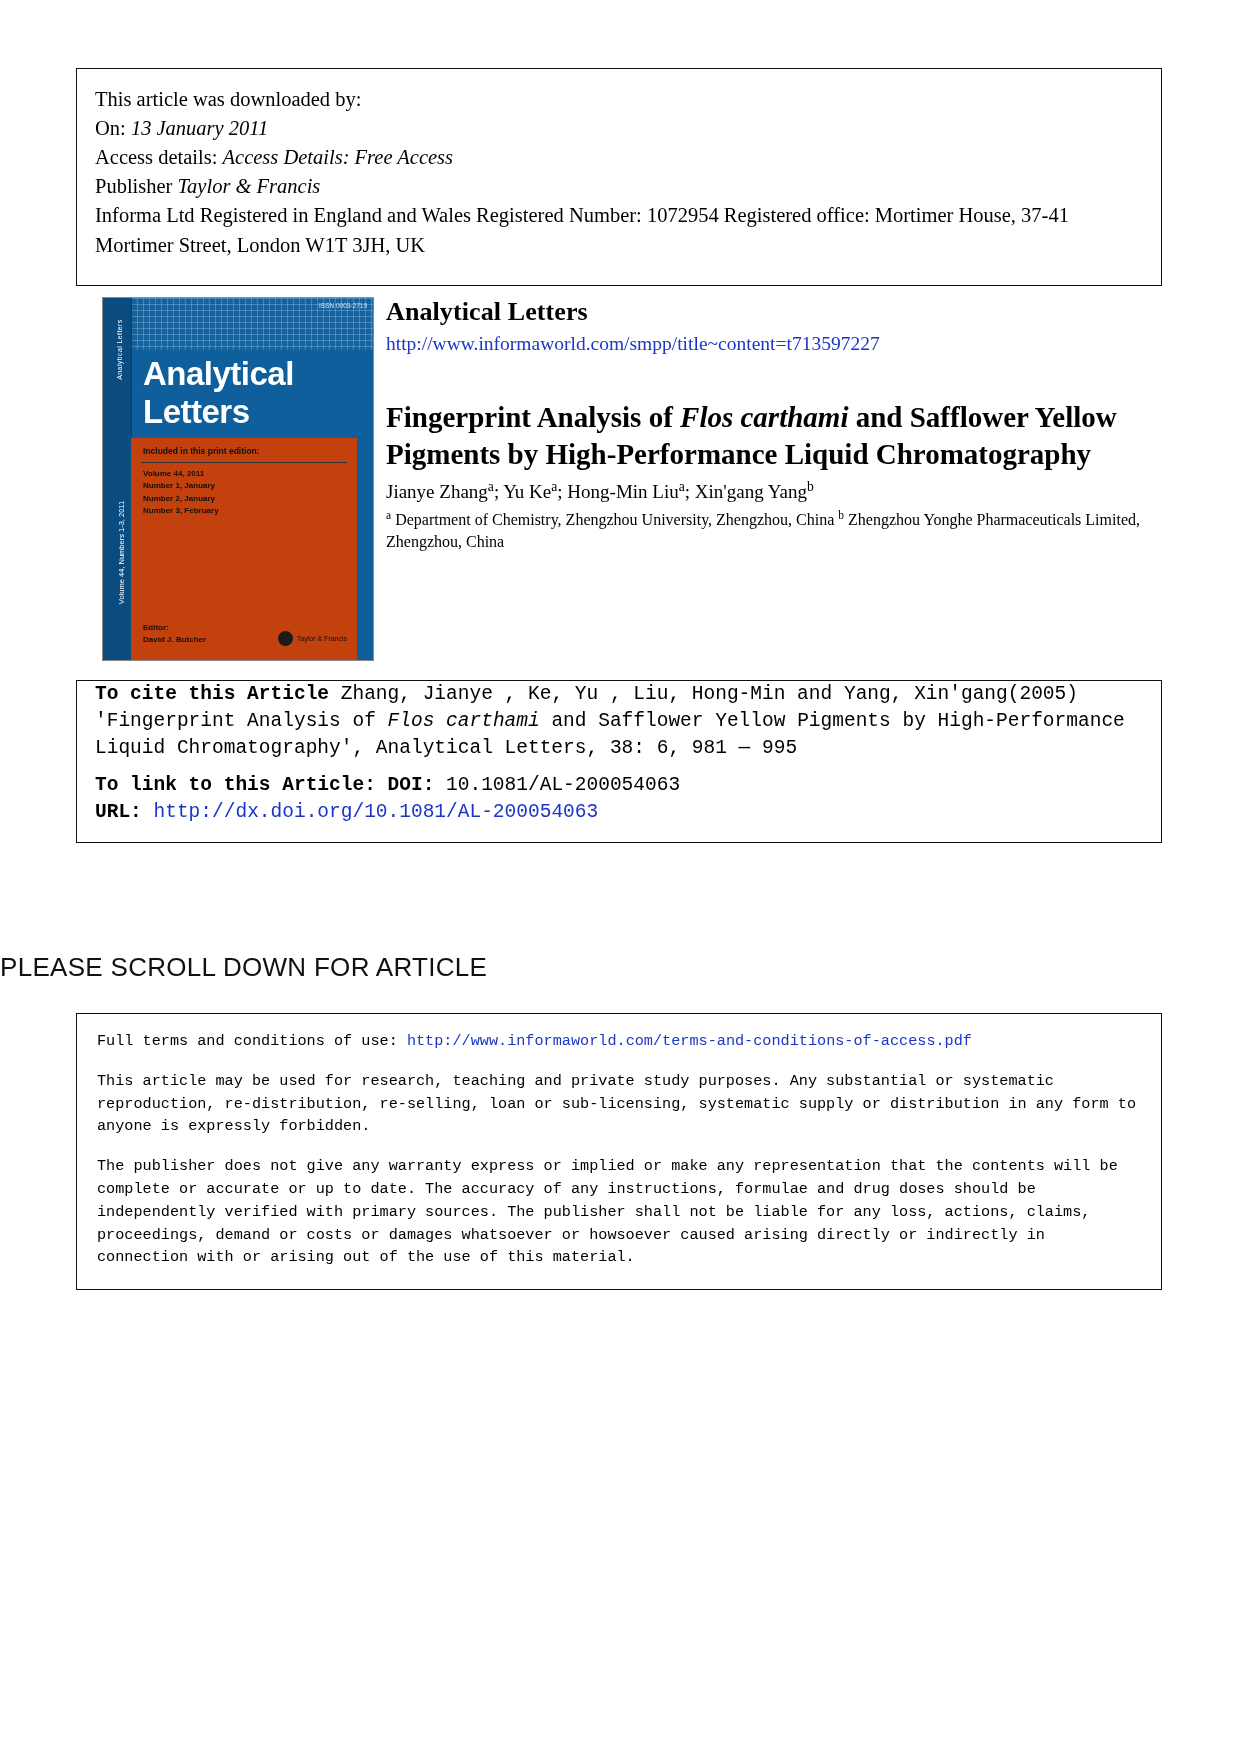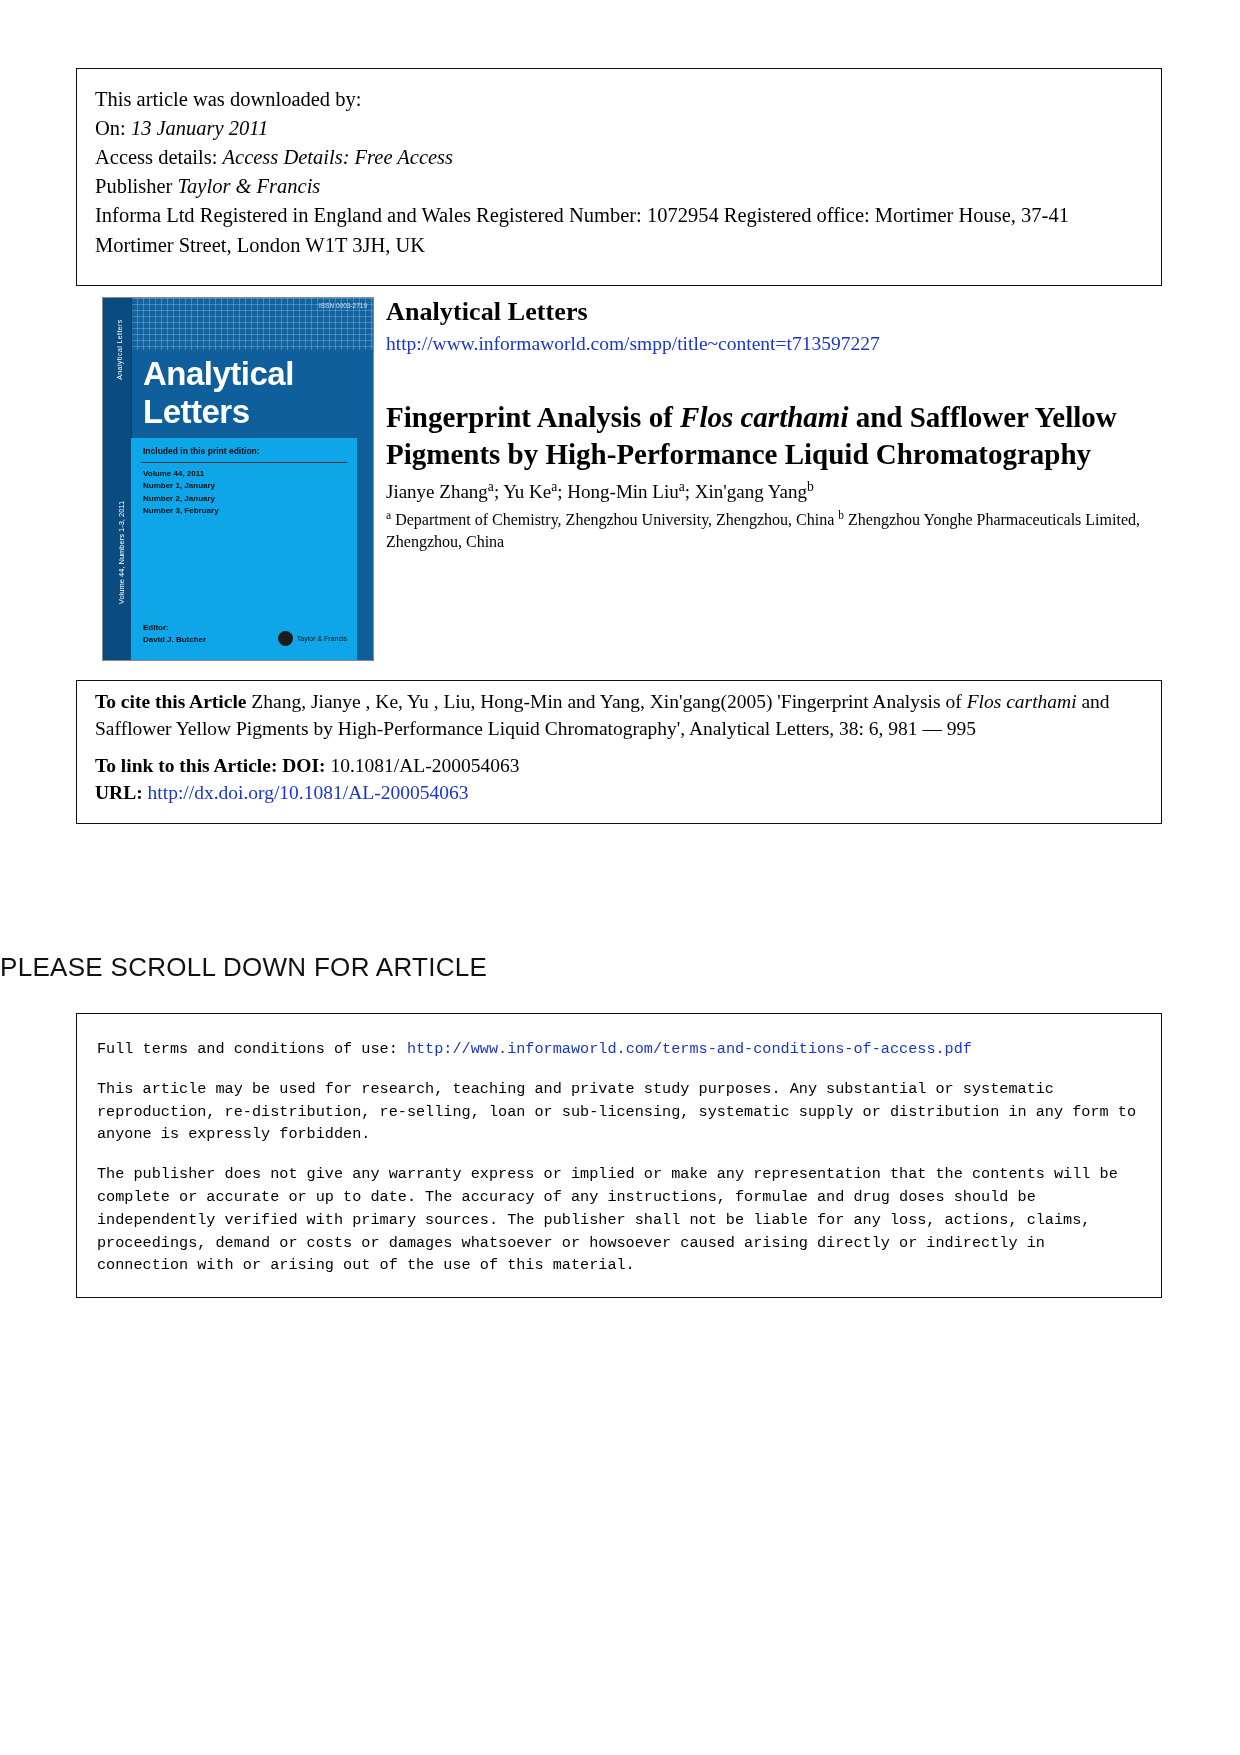--- a/index.html
+++ b/index.html
@@ -112,21 +112,21 @@
     letter-spacing: -0.5px;
   }
   .cover .title1 { top: 57px; }
   .cover .title2 { top: 95px; }
   .cover .whitebar {
     position: absolute;
     left: 28px;
     top: 140px;
     right: 16px;
     height: 222px;
-    background: #0ea5e9;
+    background: #c2410c;
   }
   .cover .incl {
     position: absolute;
     left: 12px; top: 8px;
     font-size: 8.5px;
     font-family: "Liberation Sans", sans-serif;
     font-weight: bold;
     color: #111;
   }
   .cover .rule {
@@ -209,21 +209,22 @@
   sup { font-size: 0.72em; vertical-align: super; }
 
   
   .cite-box {
     position: absolute;
     left: 76px;
     top: 680px;
     width: 1086px;
     box-sizing: border-box;
     border: 1px solid #111;
-    padding: 8px 18px 16px 18px;
+    padding: 0 18px 16px 18px;
+    font-family: Liberation Mono, monospace;
   }
   .cite-line {
     font-size: 19.5px;
     line-height: 1.38;
   }
   .cite-line b { font-weight: bold; }
   .cite-row { margin-top: 10px; }
 
   
   .scroll {
@@ -238,21 +239,21 @@
   }
 
   
   .terms-box {
     position: absolute;
     left: 76px;
     top: 1013px;
     width: 1086px;
     box-sizing: border-box;
     border: 1px solid #111;
-    padding: 24px 20px 20px 20px;
+    padding: 16px 20px 20px 20px;
     font-family: "Liberation Mono", monospace;
     font-size: 15.2px;
     line-height: 1.5;
     color: #000;
   }
   .terms-box p { margin: 0 0 17px 0; }
   .terms-box p:last-child { margin-bottom: 0; }
   .terms-box .link { font-family: "Liberation Mono", monospace; }
 </style>
 </head>

